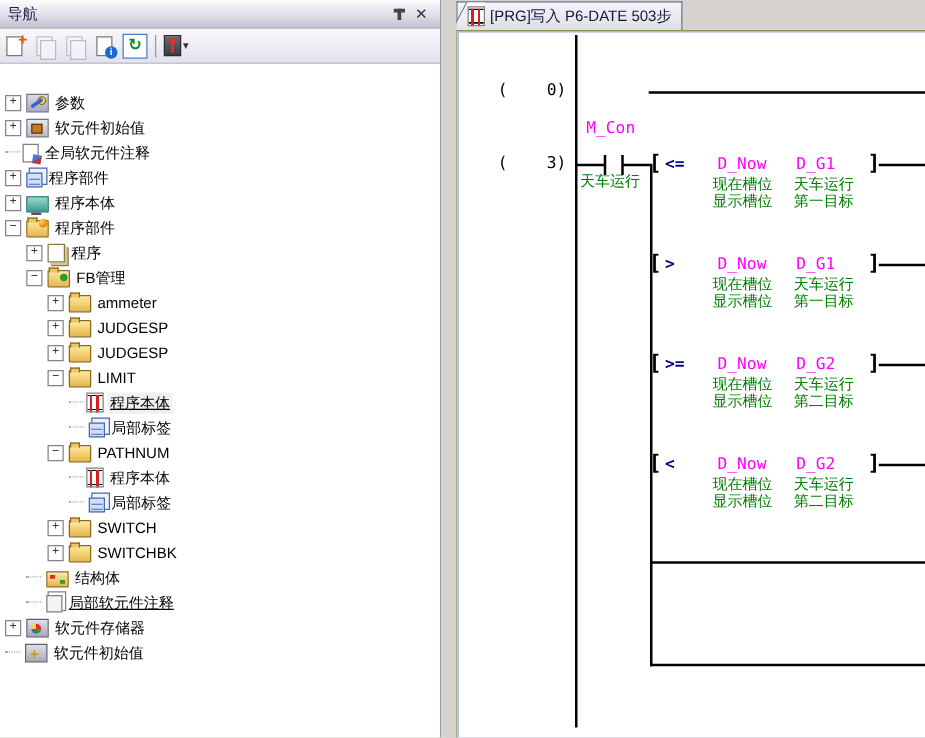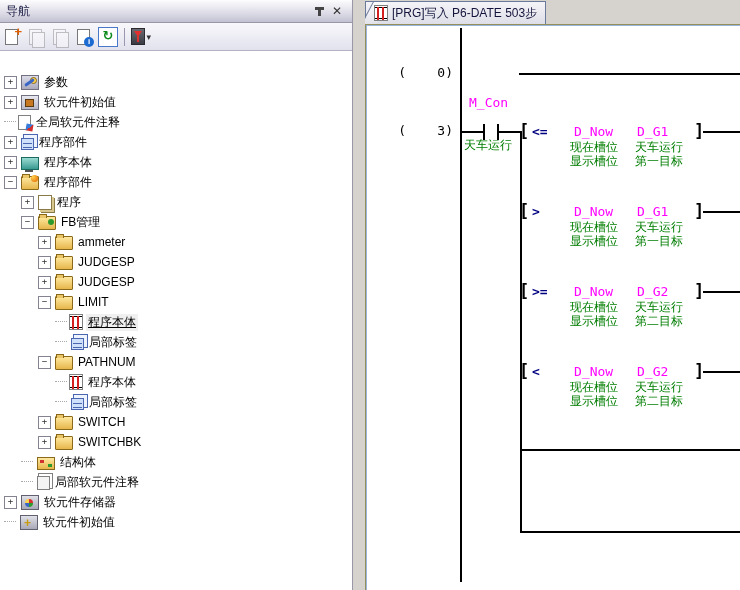--- a/index.html
+++ b/index.html
@@ -247,21 +247,21 @@
       <div class="trow" style="top: 364px; left: 38px;">
         <span class="expand">+</span>
         <span class="ti ic-folder"></span>
         <span class="tlabel">SWITCHBK</span>
       </div>
       <div class="trow" style="top: 384px; left: 21px;">
         <span class="stub"></span>
         <span class="ti ic-struct"></span>
         <span class="tlabel">结构体</span>
       </div>
-      <div class="trow" style="top: 404px; left: 21px;">
+      <div class="trow" style="top: 404px; left: 21px; text-decoration: underline;">
         <span class="stub"></span>
         <span class="ti ic-local-comment"></span>
         <span class="tlabel">局部软元件注释</span>
       </div>
       <div class="trow" style="top: 424px; left: 4px;">
         <span class="expand">+</span>
         <span class="ti ic-devmem"></span>
         <span class="tlabel">软元件存储器</span>
       </div>
       <div class="trow" style="top: 444px; left: 4px;">

